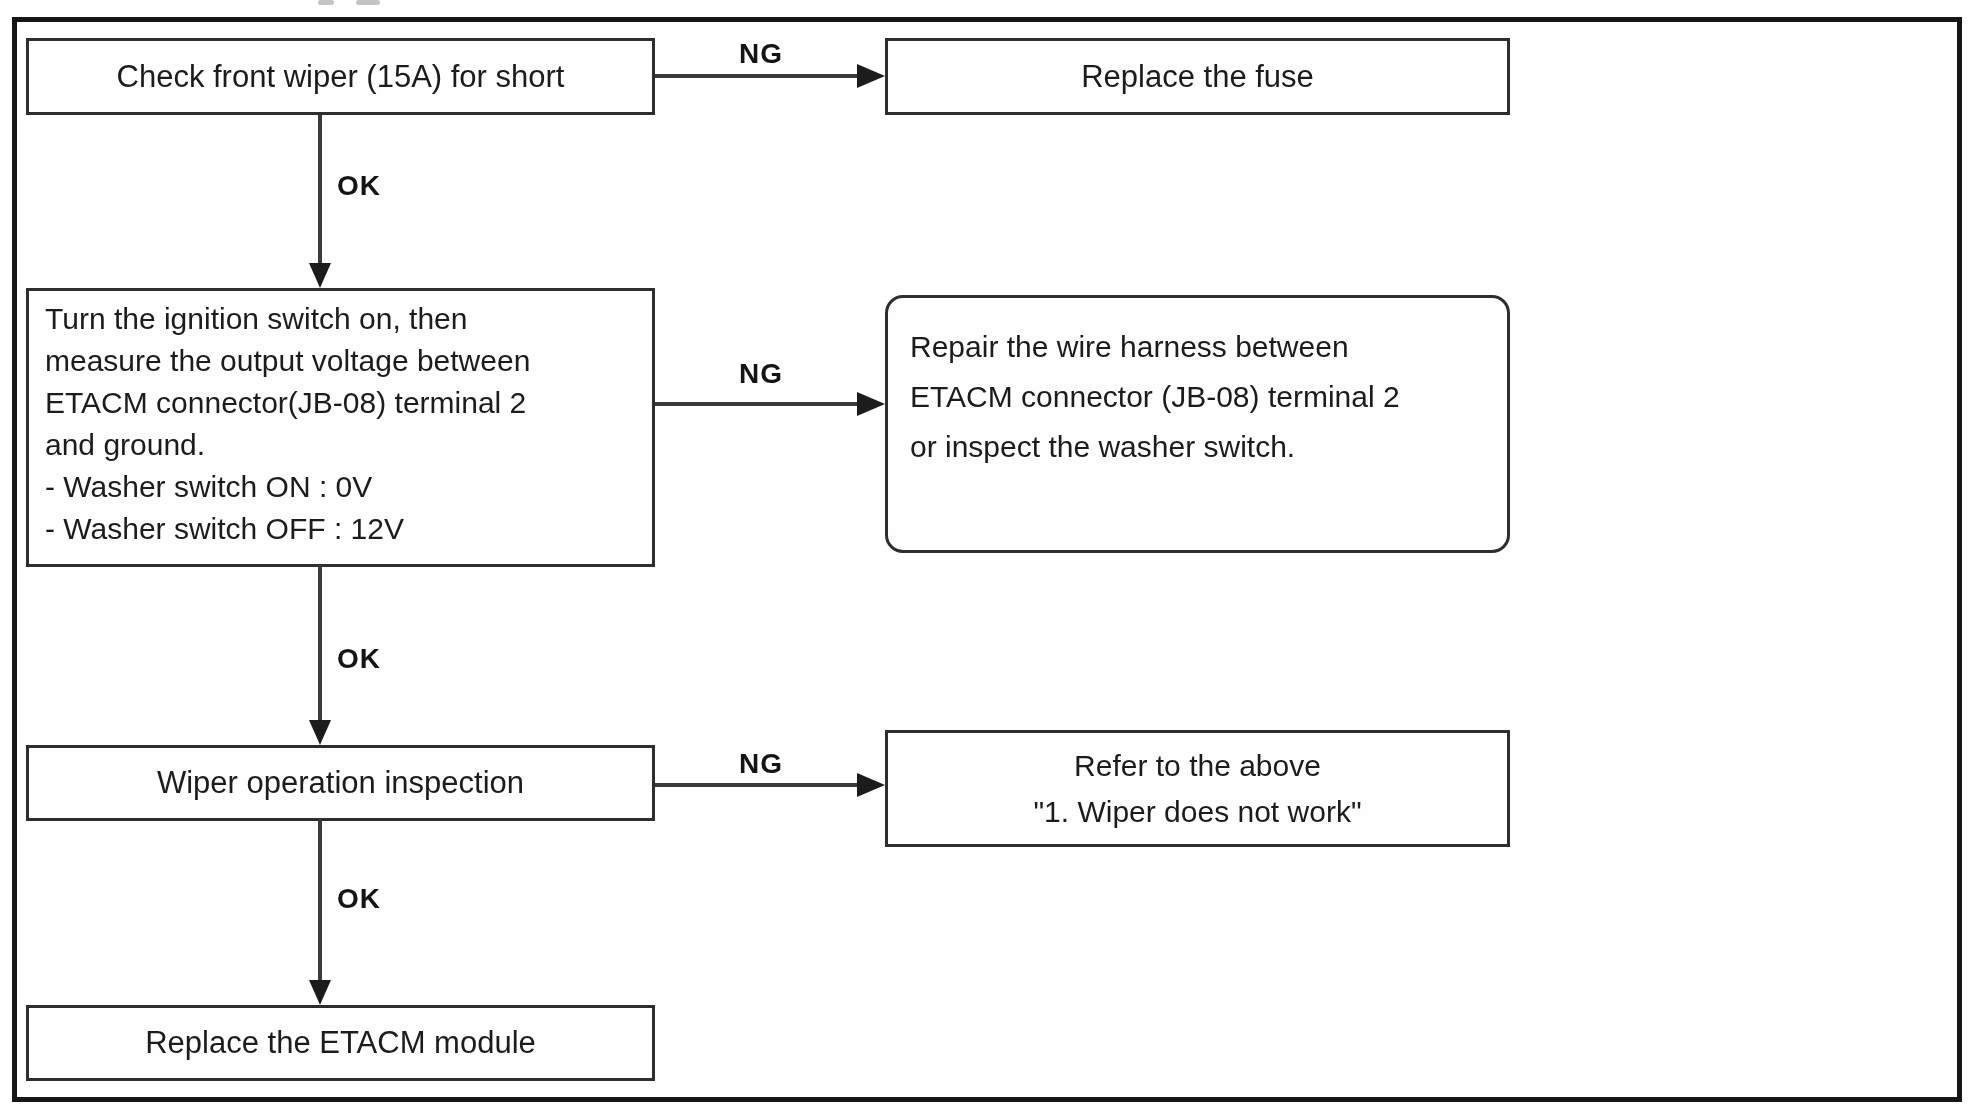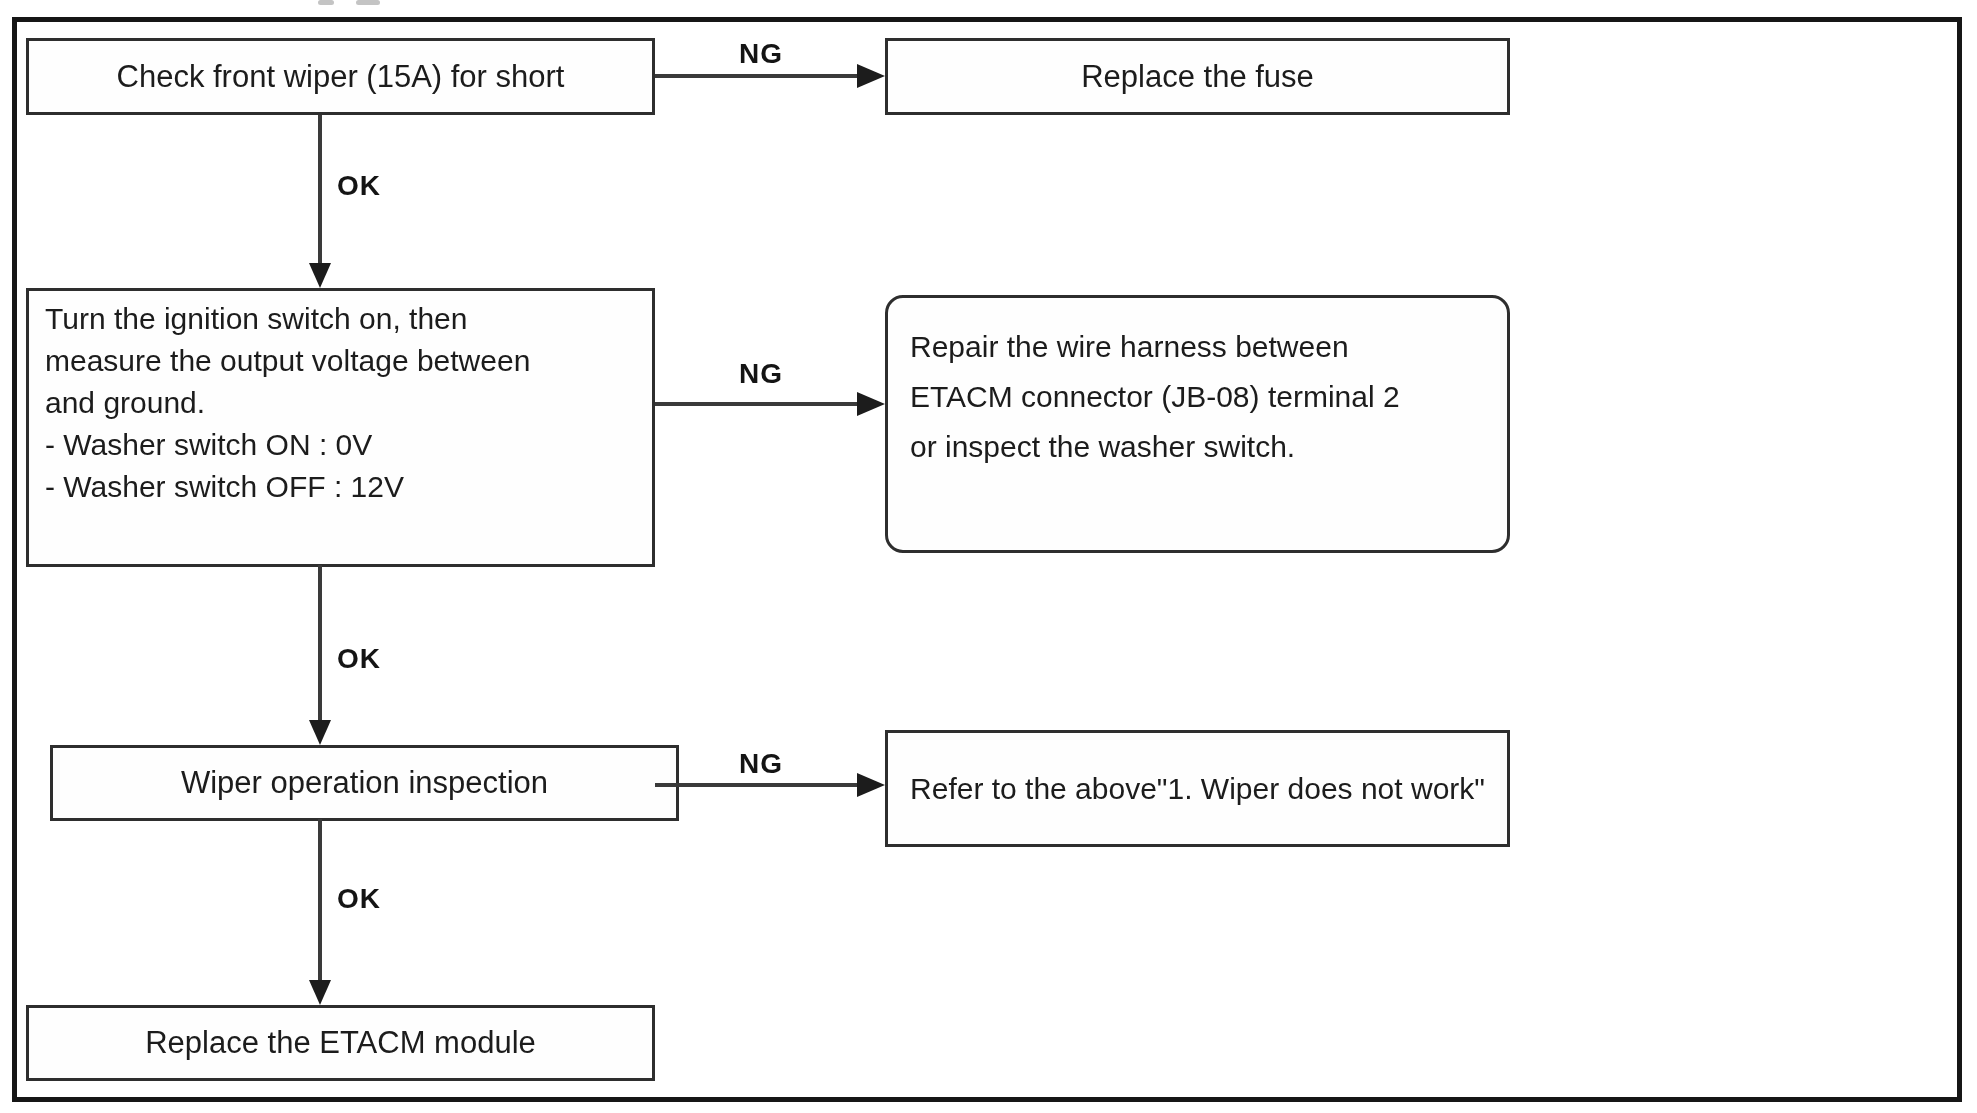--- a/index.html
+++ b/index.html
@@ -42,27 +42,27 @@
   }
   .para {
     font-size: 30px;
   }
   .para .ln {
     white-space: nowrap;
   }
   
   #step-1 { left: 26px;  top: 38px;   width: 629px; height: 77px; }
   #step-2 { left: 26px;  top: 288px;  width: 629px; height: 279px; padding: 7px 16px; line-height: 42px; }
-  #step-3 { left: 26px;  top: 745px;  width: 629px; height: 76px; margin-left: 24px; }
+  #step-3 { left: 26px;  top: 745px;  width: 629px; height: 76px; }
   #step-4 { left: 26px;  top: 1005px; width: 629px; height: 76px; }
   
   #result-1 { left: 885px; top: 38px;  width: 625px; height: 77px; }
   #result-2 { left: 885px; top: 295px; width: 625px; height: 258px; padding: 24px 22px; line-height: 50px; border-radius: 18px; }
   #result-3 { left: 885px; top: 730px; width: 625px; height: 117px;
-              display: flex; flex-direction: row; align-items: center; justify-content: center;
+              display: flex; flex-direction: column; align-items: center; justify-content: center;
               line-height: 46px; font-size: 30px; text-align: center; }
   
   .vline {
     position: absolute;
     left: 318px;
     width: 4px;
     background: #3a3a3a;
   }
   #v1 { top: 115px; height: 150px; }
   #v2 { top: 565px; height: 157px; }
@@ -137,20 +137,21 @@
   <div class="artifact" id="art-1"></div>
   <div class="artifact" id="art-2"></div>
 
   <div class="node single" id="step-1">
     <span>Check front wiper (15A) for short</span>
   </div>
 
   <div class="node para" id="step-2">
     <div class="ln">Turn the ignition switch on, then</div>
     <div class="ln">measure the output voltage between</div>
+    <div class="ln">ETACM connector(JB-08) terminal 2</div>
     <div class="ln">and ground.</div>
     <div class="ln">- Washer switch ON : 0V</div>
     <div class="ln">- Washer switch OFF : 12V</div>
   </div>
 
   <div class="node single" id="step-3">
     <span>Wiper operation inspection</span>
   </div>
 
   <div class="node single" id="step-4">

